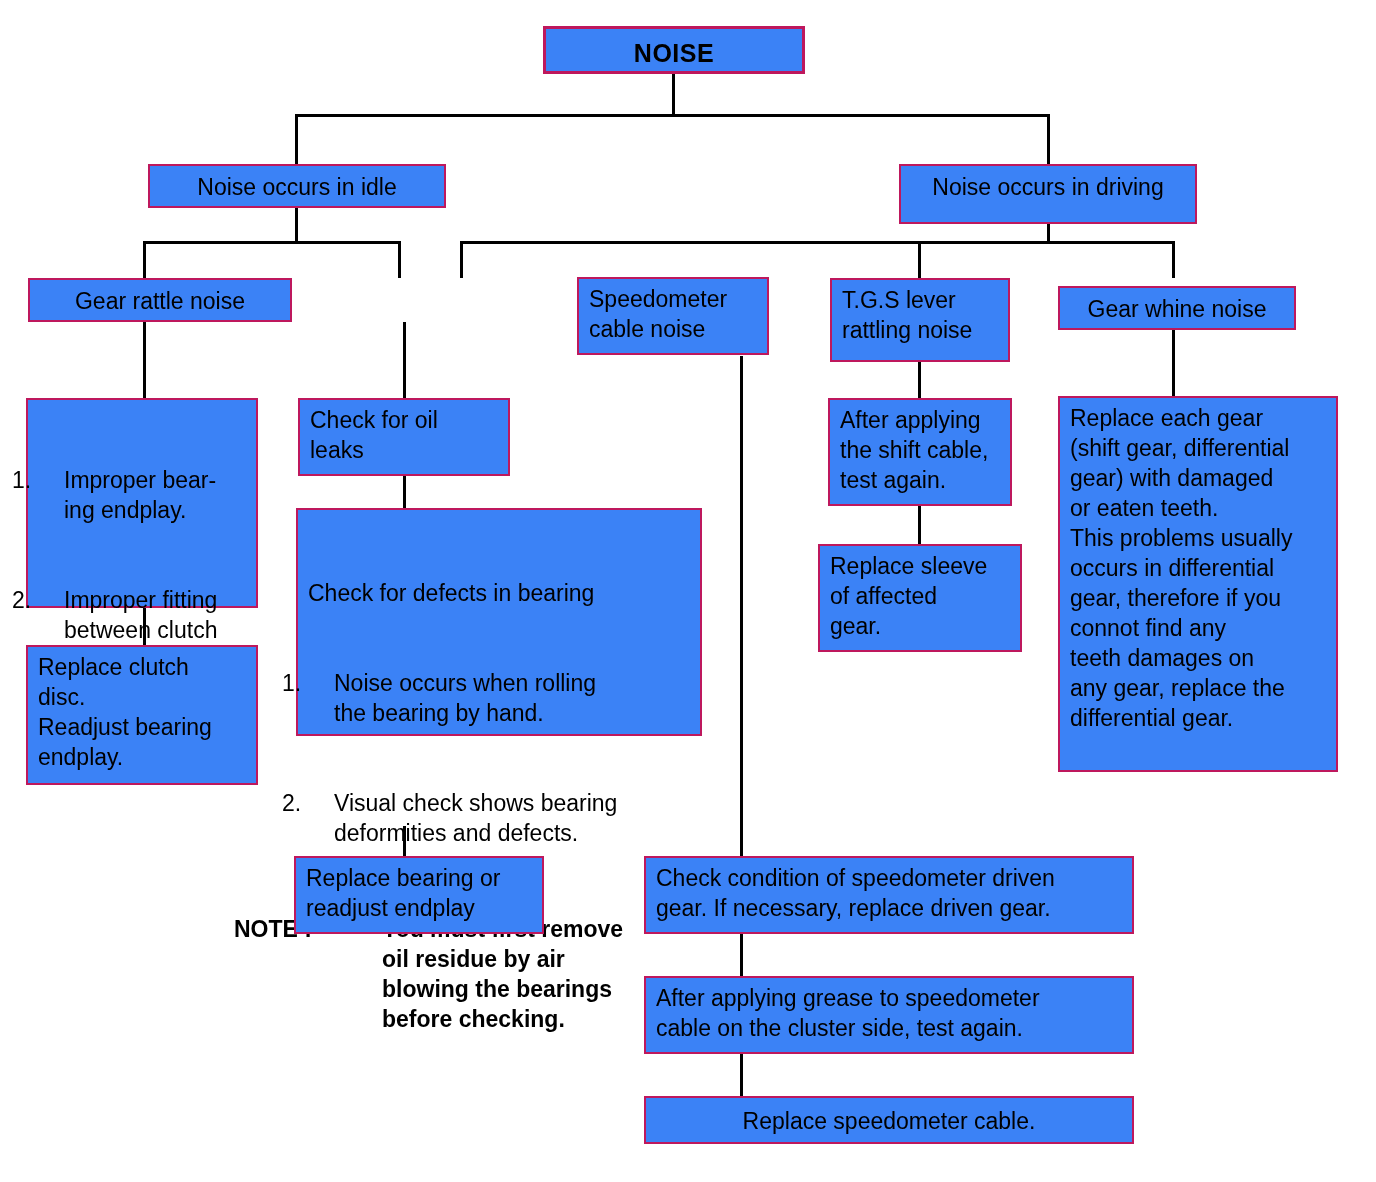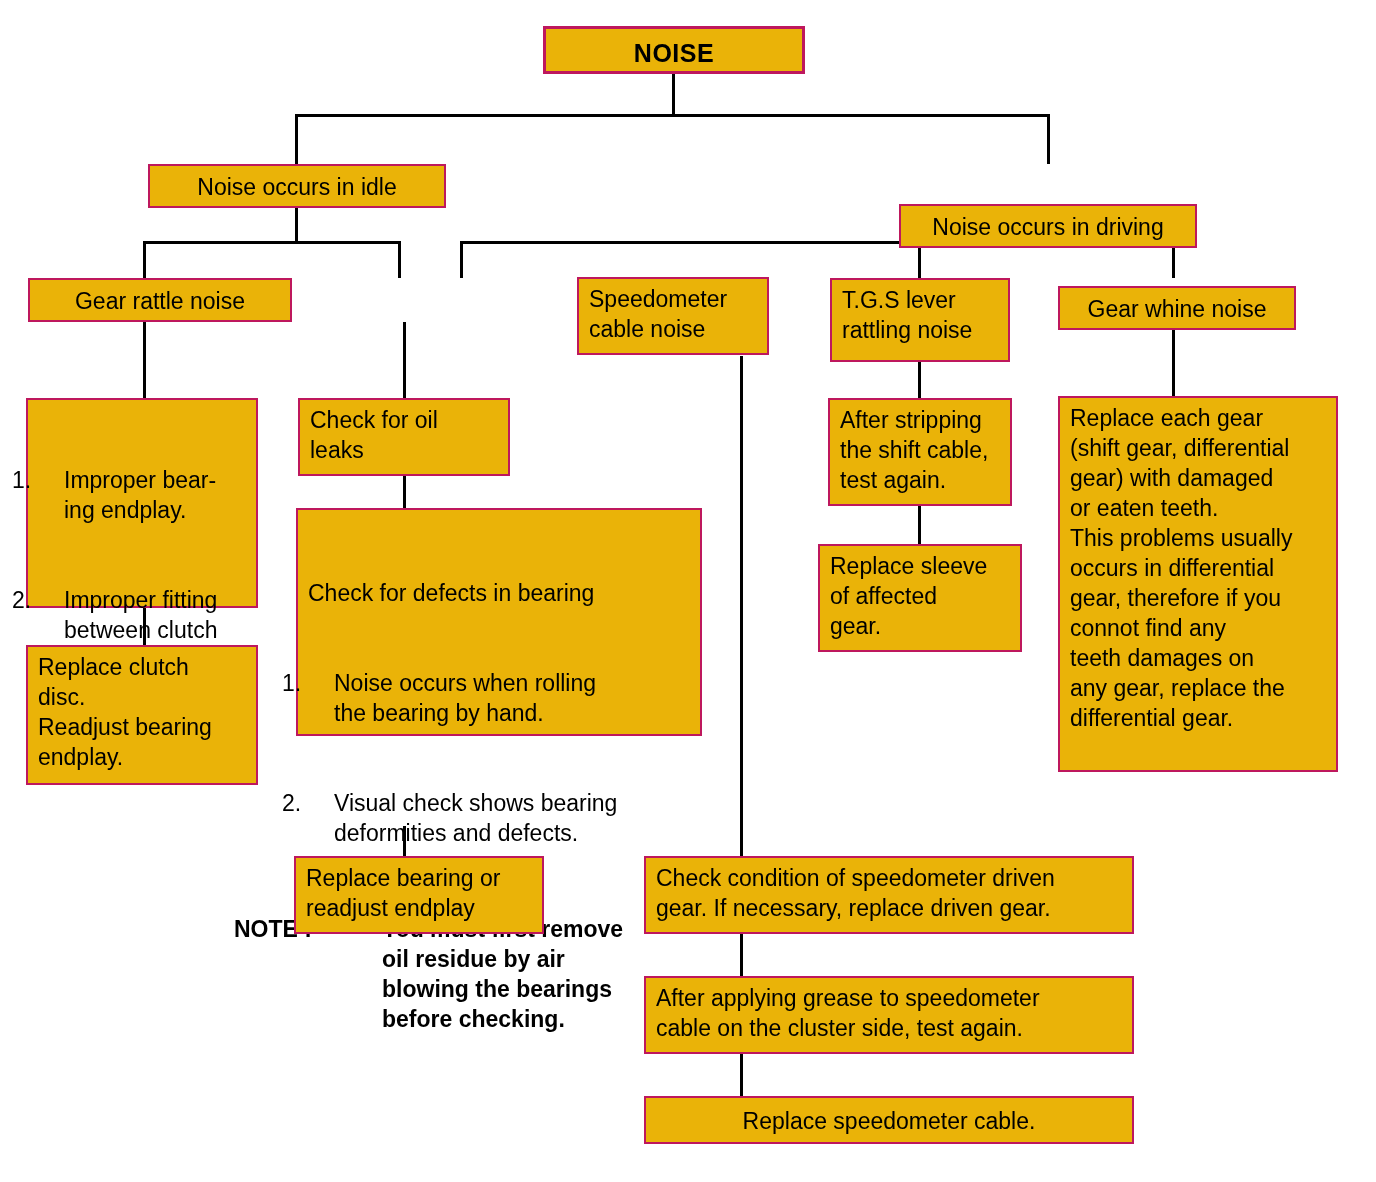--- a/index.html
+++ b/index.html
@@ -13,21 +13,21 @@
     height: 1182px;
     background: #ffffff;
     font-family: "Liberation Sans", sans-serif;
     color: #000000;
     overflow: hidden;
   }
   .box {
     position: absolute;
     box-sizing: border-box;
     border: 2px solid #be185d;
-    background: #eab308;
+    background: #3b82f6;
     font-size: 23px;
     line-height: 30px;
     padding: 5px 10px;
     white-space: pre-wrap;
     z-index: 2;
   }
   .box.center {
     text-align: center;
   }
   .box.bold {
@@ -66,21 +66,21 @@
   <div class="box center bold thick" style="left:543px; top:26px; width:262px; height:48px; line-height:38px; font-size:25px;">NOISE</div>
 
   <div class="line vline" style="left:672px; top:74px; width:3px; height:42px;"></div>
 
   <div class="line hline" style="left:295px; top:114px; width:755px; height:3px;"></div>
 
   <div class="line vline" style="left:295px; top:114px; width:3px; height:50px;"></div>
   <div class="line vline" style="left:1047px; top:114px; width:3px; height:50px;"></div>
 
   <div class="box center" style="left:148px; top:164px; width:298px; height:44px; line-height:32px;text-align:center;">Noise occurs in idle</div>
-  <div class="box center" style="left:899px; top:164px; width:298px; height:44px; line-height:32px;margin-top:40px;">Noise occurs in driving</div>
+  <div class="box center" style="left:899px; top:164px; width:298px; height:60px; line-height:32px;">Noise occurs in driving</div>
 
   <div class="line vline" style="left:295px; top:208px; width:3px; height:36px;"></div>
   <div class="line hline" style="left:143px; top:241px; width:258px; height:3px;"></div>
   <div class="line vline" style="left:143px; top:241px; width:3px; height:37px;"></div>
   <div class="line vline" style="left:398px; top:241px; width:3px; height:37px;"></div>
 
   <div class="line vline" style="left:1047px; top:208px; width:3px; height:36px;"></div>
   <div class="line hline" style="left:460px; top:241px; width:715px; height:3px;"></div>
   <div class="line vline" style="left:460px; top:241px; width:3px; height:37px;"></div>
   <div class="line vline" style="left:918px; top:241px; width:3px; height:37px;"></div>
@@ -148,21 +148,21 @@
 
   <div class="box" style="left:644px; top:976px; width:490px; height:78px;">After applying grease to speedometer
 cable on the cluster side, test again.</div>
 
   <div class="line vline" style="left:740px; top:1054px; width:3px; height:42px;"></div>
 
   <div class="box center" style="left:644px; top:1096px; width:490px; height:48px; line-height:36px;">Replace speedometer cable.</div>
 
   <div class="line vline" style="left:918px; top:356px; width:3px; height:42px;"></div>
 
-  <div class="box" style="left:828px; top:398px; width:184px; height:108px;">After stripping
+  <div class="box" style="left:828px; top:398px; width:184px; height:108px;">After applying
 the shift cable,
 test again.</div>
 
   <div class="line vline" style="left:918px; top:506px; width:3px; height:40px;"></div>
 
   <div class="box" style="left:818px; top:544px; width:204px; height:108px;">Replace sleeve
 of affected
 gear.</div>
 
   <div class="line vline" style="left:1172px; top:322px; width:3px; height:76px;"></div>

